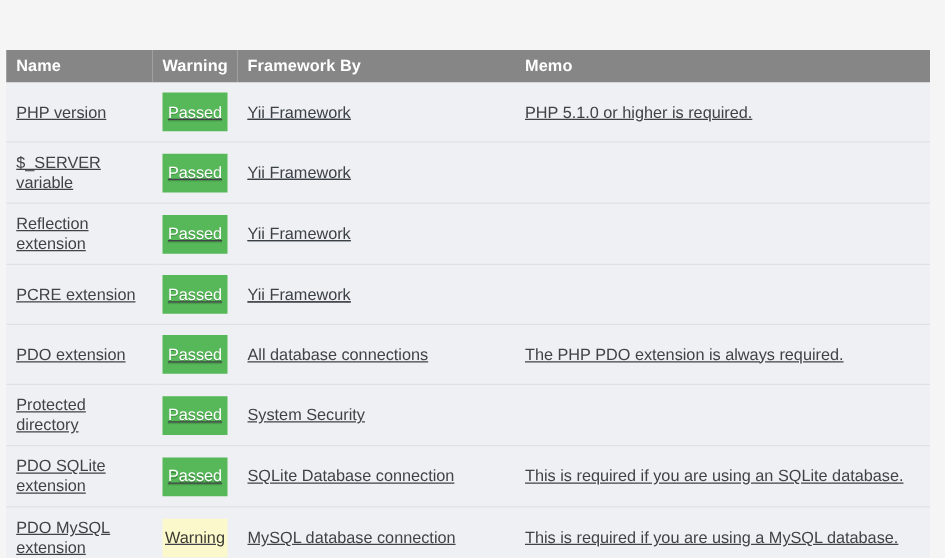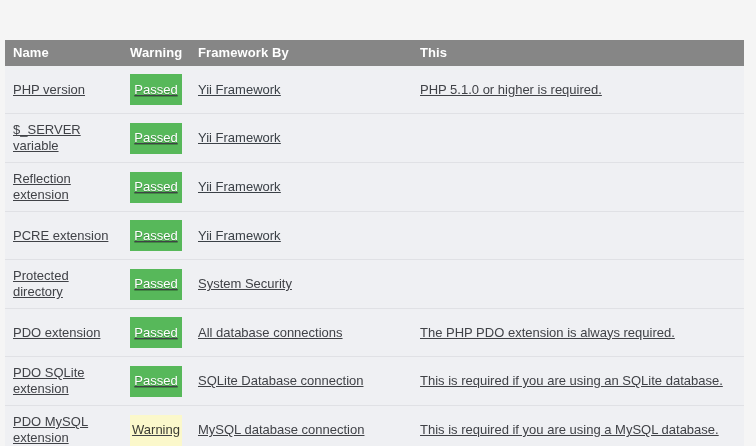--- a/index.html
+++ b/index.html
@@ -113,21 +113,21 @@
       <col class="col-name">
       <col class="col-result">
       <col class="col-req">
       <col class="col-memo">
     </colgroup>
     <thead>
       <tr>
         <th>Name</th>
         <th>Warning</th>
         <th>Framework By</th>
-        <th>This</th>
+        <th>Memo</th>
       </tr>
     </thead>
     <tbody id="table-body">
         <tr>
           <td class="cell-name">PHP version</td>
           <td class="cell-result result-passed">
             <div class="result-fill">Passed</div>
           </td>
           <td class="cell-req"><a class="req-link" href="#">Yii Framework</a></td>
           <td class="cell-memo">PHP 5.1.0 or higher is required.</td>
@@ -150,34 +150,34 @@
         </tr>
         <tr>
           <td class="cell-name">PCRE extension</td>
           <td class="cell-result result-passed">
             <div class="result-fill">Passed</div>
           </td>
           <td class="cell-req"><a class="req-link" href="#">Yii Framework</a></td>
           <td class="cell-memo"></td>
         </tr>
         <tr>
+          <td class="cell-name">PDO extension</td>
+          <td class="cell-result result-passed">
+            <div class="result-fill">Passed</div>
+          </td>
+          <td class="cell-req"><span>All database connections</span></td>
+          <td class="cell-memo">The PHP PDO extension is always required.</td>
+        </tr>
+        <tr>
           <td class="cell-name">Protected directory</td>
           <td class="cell-result result-passed">
             <div class="result-fill">Passed</div>
           </td>
           <td class="cell-req"><span>System Security</span></td>
           <td class="cell-memo"></td>
-        </tr>
-        <tr>
-          <td class="cell-name">PDO extension</td>
-          <td class="cell-result result-passed">
-            <div class="result-fill">Passed</div>
-          </td>
-          <td class="cell-req"><span>All database connections</span></td>
-          <td class="cell-memo">The PHP PDO extension is always required.</td>
         </tr>
         <tr>
           <td class="cell-name">PDO SQLite extension</td>
           <td class="cell-result result-passed">
             <div class="result-fill">Passed</div>
           </td>
           <td class="cell-req"><span>SQLite Database connection</span></td>
           <td class="cell-memo">This is required if you are using an SQLite database.</td>
         </tr>
         <tr>

